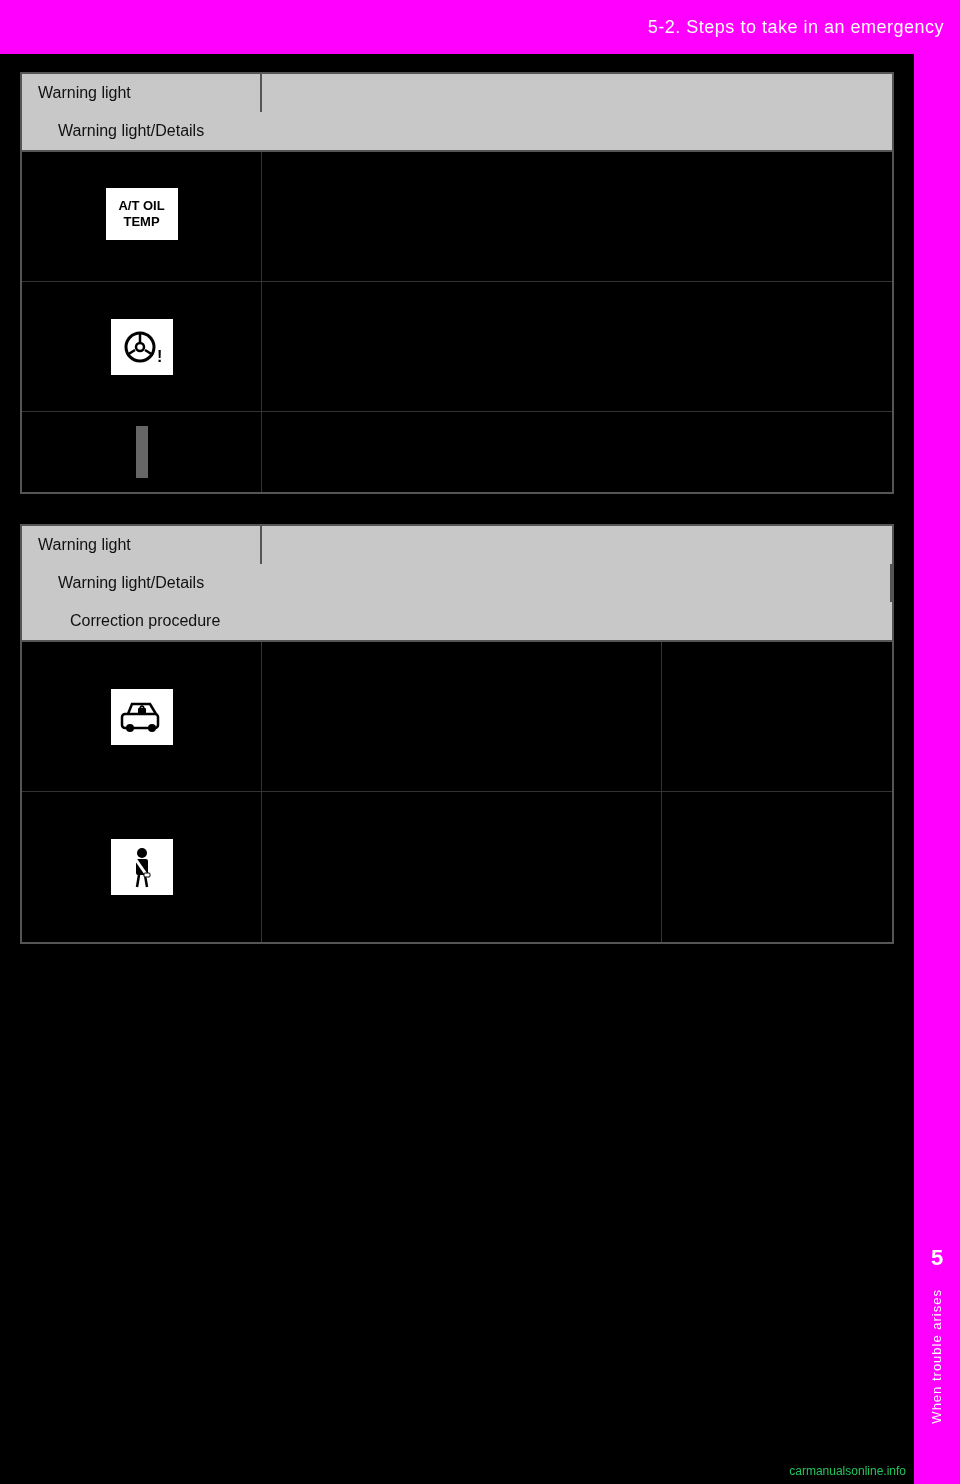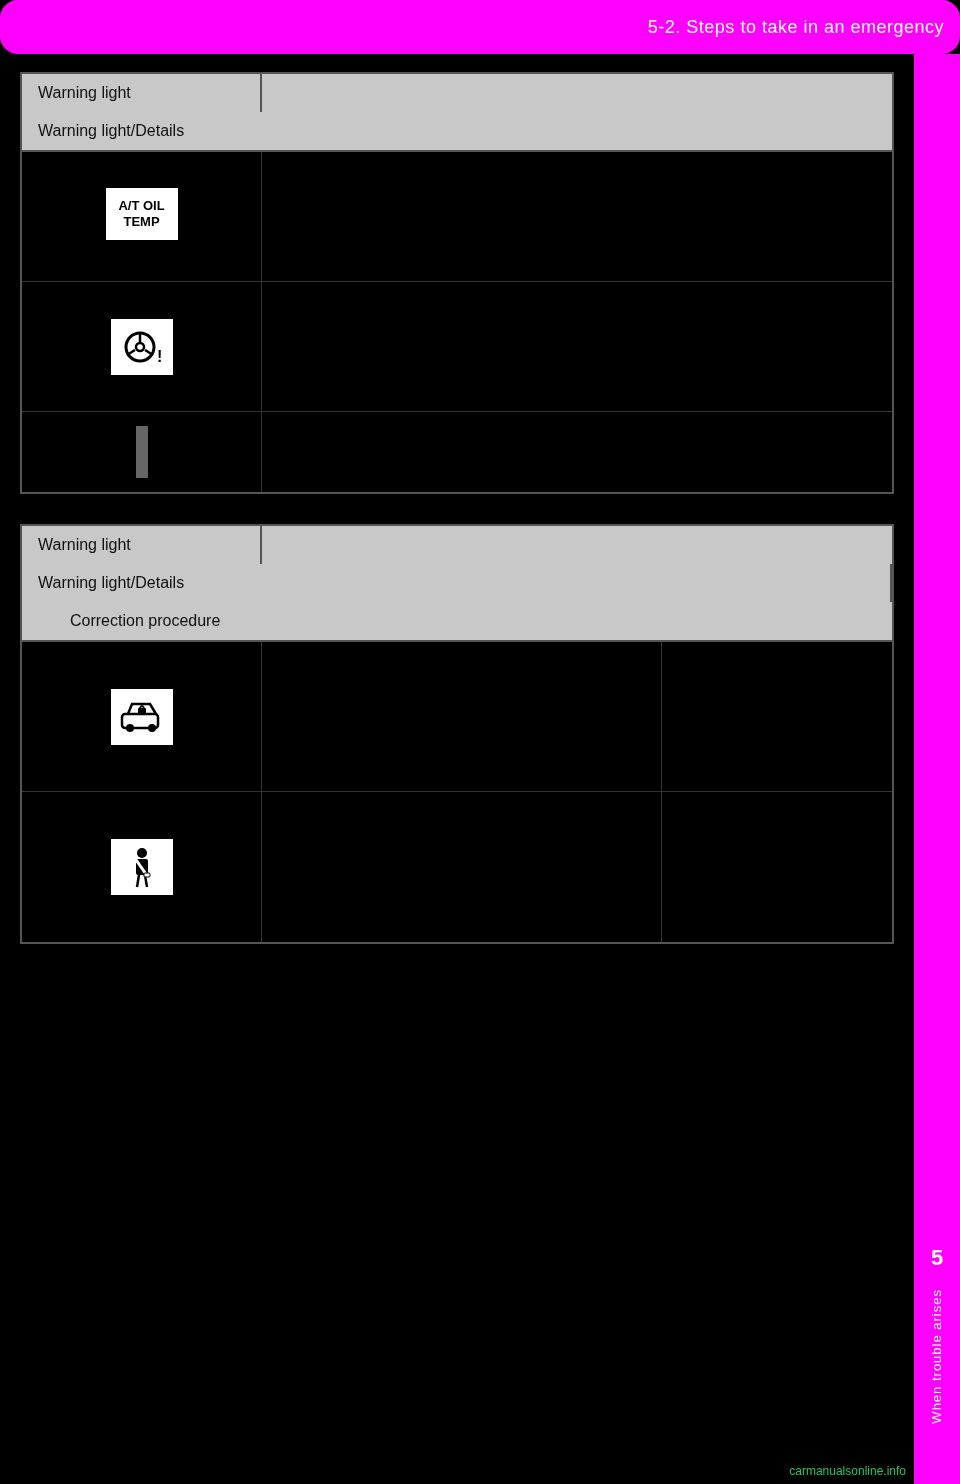--- a/index.html
+++ b/index.html
@@ -14,21 +14,20 @@
 
     
     .top-header {
       width: 100%;
       background: #ff00ff;
       height: 54px;
       display: flex;
       align-items: center;
       justify-content: flex-end;
       padding-right: 16px;
-      border-radius: 18px;
     }
     .top-header-title {
       color: #fff;
       font-size: 18px;
       font-weight: normal;
       letter-spacing: 0.5px;
     }
 
     
     .right-sidebar {
@@ -98,20 +97,21 @@
     }
     .table-header-cell:last-child {
       border-right: none;
     }
     .col-warning-light-narrow {
       width: 240px;
       flex-shrink: 0;
     }
     .col-warning-details {
       flex: 1;
+      margin-left: 20px;
     }
     .col-correction {
       width: 230px;
       flex-shrink: 0;
       margin-left: 32px;
     }
 
     
     .table-body {
       border-left: 2px solid #555;

